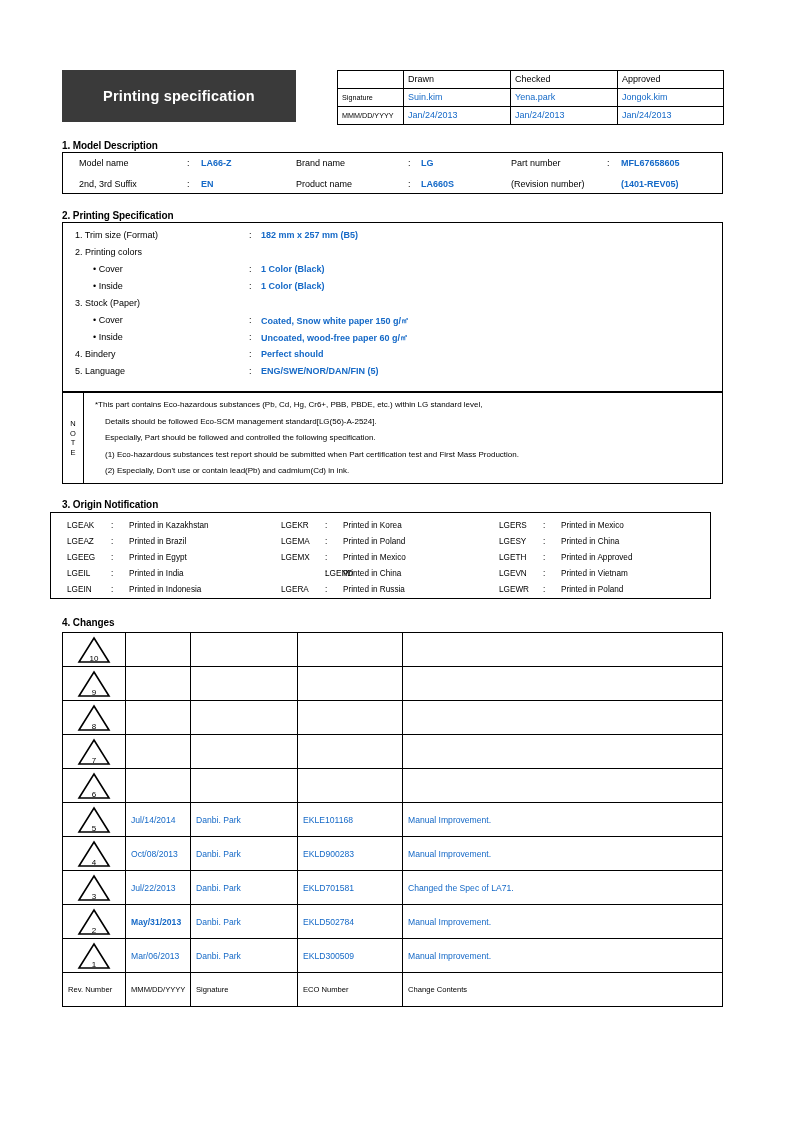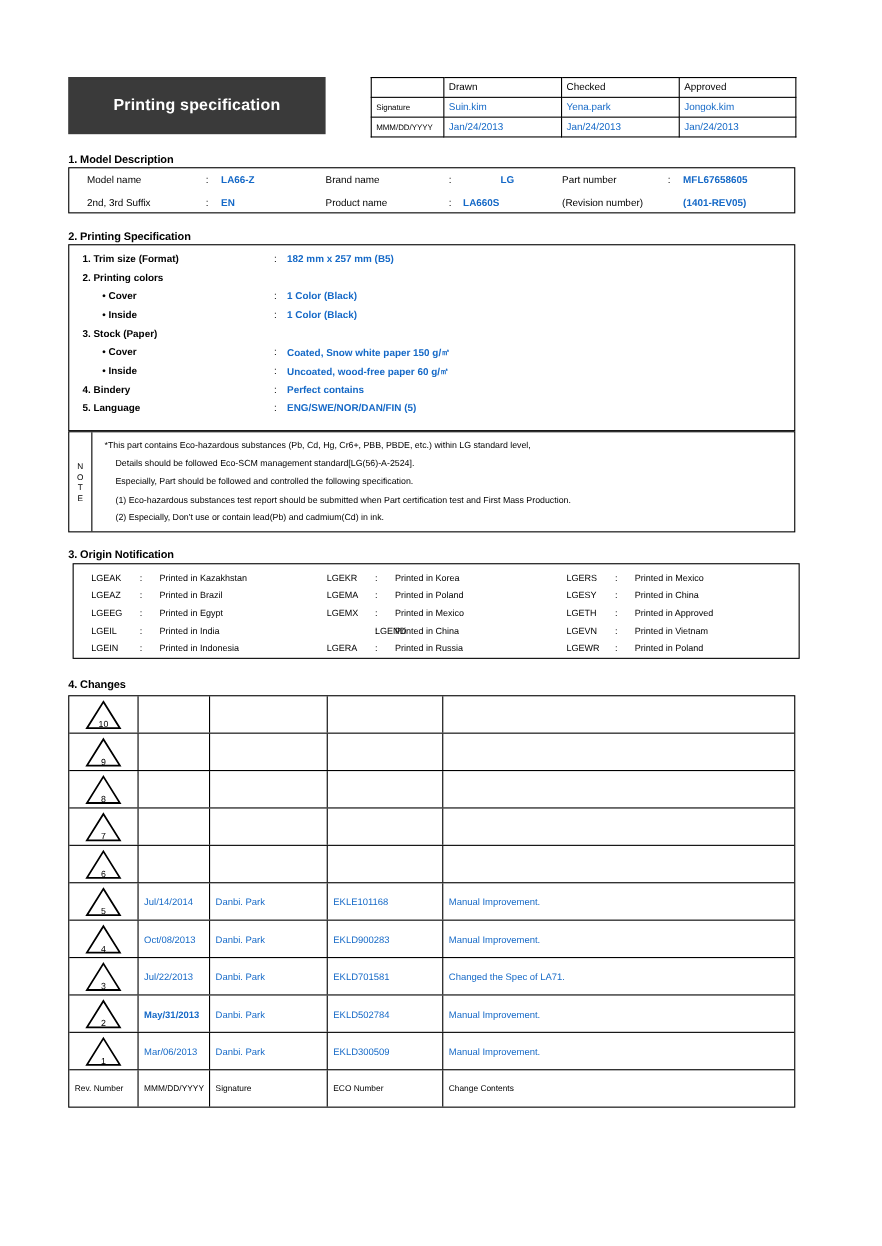--- a/index.html
+++ b/index.html
@@ -81,21 +81,21 @@
 
   
   #model-box { left: 62px; top: 152px; width: 661px; height: 42px; }
   .md-row { position: absolute; left: 0; width: 100%; height: 21px; }
   .md-cell { position: absolute; font-size: 9px; line-height: 21px; white-space: nowrap; }
   .md-cell.v { color: #1569c7; font-weight: bold; }
 
   
   #spec-box { left: 62px; top: 222px; width: 661px; height: 170px; }
   .sp-row { position: absolute; left: 0; width: 100%; height: 17px; font-size: 9px; }
-  .sp-label { position: absolute; left: 12px; line-height: 17px; white-space: nowrap; font-weight: bold; }
+  .sp-label { position: absolute; left: 12px; line-height: 17px; white-space: nowrap; }
   .sp-label.ind { left: 30px; }
   .sp-colon { position: absolute; left: 186px; line-height: 17px; }
   .sp-val { position: absolute; left: 198px; line-height: 17px; color: #1569c7; font-weight: bold; white-space: nowrap; }
   .sqm { font-size: 8px; vertical-align: 1px; }
 
   
   #note-box { left: 62px; top: 392px; width: 661px; height: 92px; }
   #note-left {
     position: absolute;
     left: 0; top: 0;
@@ -109,21 +109,21 @@
   }
   #note-left span { font-size: 7.5px; line-height: 9.5px; }
   .note-line {
     position: absolute;
     font-size: 8px;
     line-height: 13px;
     white-space: nowrap;
   }
 
   
-  #origin-box { left: 66px; top: 512px; width: 661px; height: 87px; padding-left: 20px; }
+  #origin-box { left: 50px; top: 512px; width: 661px; height: 87px; padding-left: 20px; }
   .og-code { position: absolute; font-size: 8.2px; line-height: 16px; white-space: nowrap; }
   .og-colon { position: absolute; font-size: 8.2px; line-height: 16px; }
   .og-text { position: absolute; font-size: 8.2px; line-height: 16px; white-space: nowrap; }
 
   
   #chg-box { left: 62px; top: 632px; width: 661px; height: 375px; }
   .chg-row {
     position: absolute;
     left: 0; width: 100%;
     border-bottom: 1.3px solid #000;
@@ -209,21 +209,21 @@
   <div class="sec-h" style="left:62px; top:140px;">1. Model Description</div>
 
   <div class="box" id="model-box">
     <div class="md-row" style="top:0;">
       <div class="md-cell" style="left:16px;">Model name</div>
       <div class="md-cell" style="left:124px;">:</div>
       <div class="md-cell v" style="left:138px;">LA66-Z</div>
 
       <div class="md-cell" style="left:233px;">Brand name</div>
       <div class="md-cell" style="left:345px;">:</div>
-      <div class="md-cell v" style="left:358px;margin-left:34px;">LG</div>
+      <div class="md-cell v" style="left:358px;">LG</div>
 
       <div class="md-cell" style="left:448px;">Part number</div>
       <div class="md-cell" style="left:544px;">:</div>
       <div class="md-cell v" style="left:558px;">MFL67658605</div>
     </div>
     <div class="md-row" style="top:21px;">
       <div class="md-cell" style="left:16px;">2nd, 3rd Suffix</div>
       <div class="md-cell" style="left:124px;">:</div>
       <div class="md-cell v" style="left:138px;">EN</div>
 
@@ -266,21 +266,21 @@
       <span class="sp-val"><span>Coated, Snow white paper 150 g/</span><span class="sqm">㎡</span></span>
     </div>
     <div class="sp-row" style="top:106px;">
       <span class="sp-label ind">• Inside</span>
       <span class="sp-colon">:</span>
       <span class="sp-val"><span>Uncoated, wood-free paper 60 g/</span><span class="sqm">㎡</span></span>
     </div>
     <div class="sp-row" style="top:123px;">
       <span class="sp-label">4. Bindery</span>
       <span class="sp-colon">:</span>
-      <span class="sp-val">Perfect contains</span>
+      <span class="sp-val">Perfect should</span>
     </div>
     <div class="sp-row" style="top:140px;text-align:center;">
       <span class="sp-label">5. Language</span>
       <span class="sp-colon">:</span>
       <span class="sp-val">ENG/SWE/NOR/DAN/FIN (5)</span>
     </div>
     <div class="sp-row" style="top:154px;margin-top:32px;">
       <span class="sp-label">6. Number of pages</span>
       <span class="sp-colon">:</span>
       <span class="sp-val">188</span>

